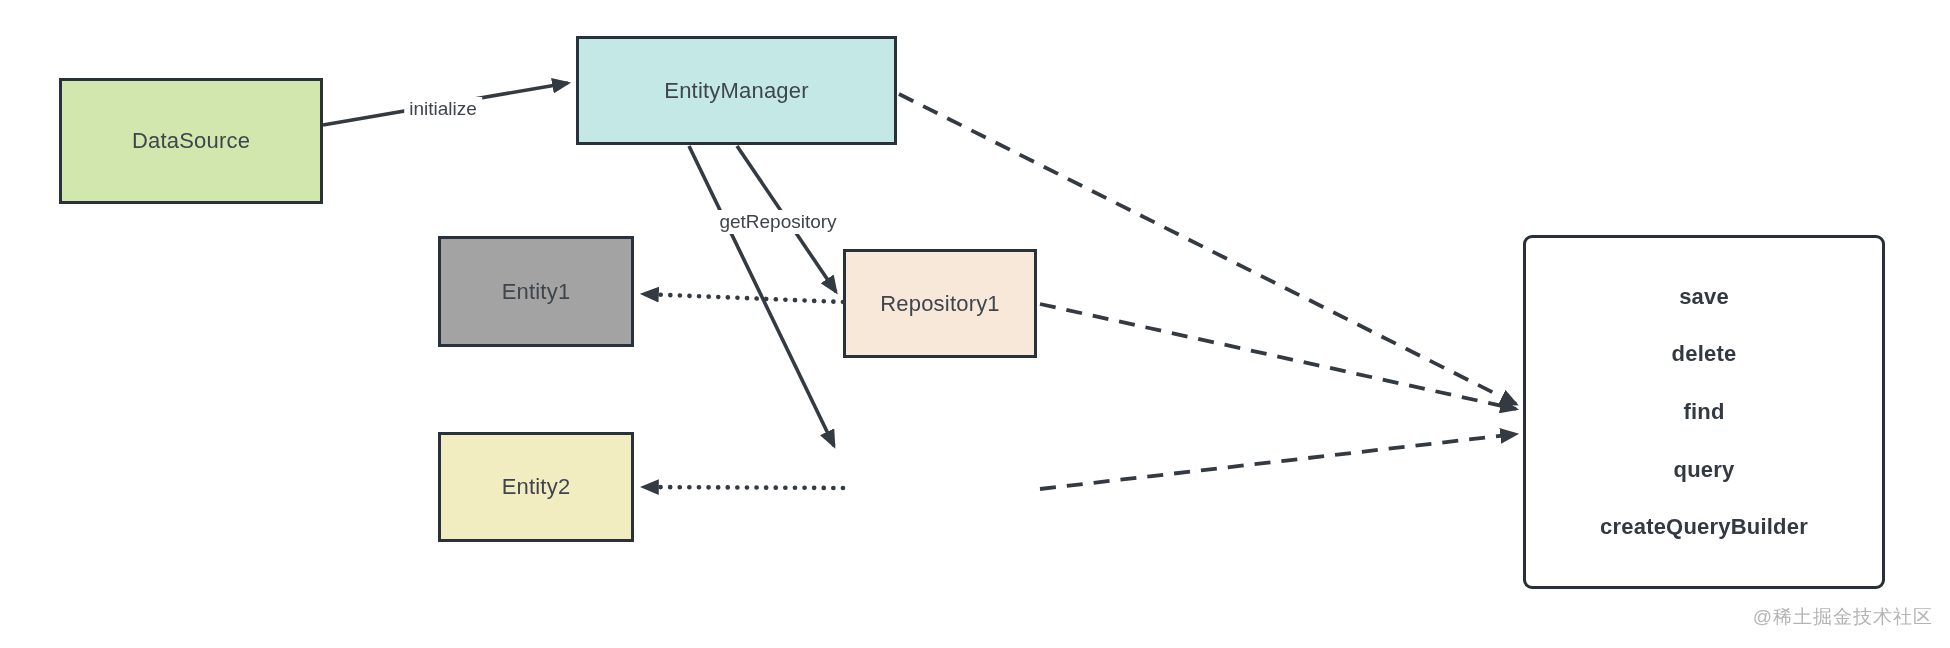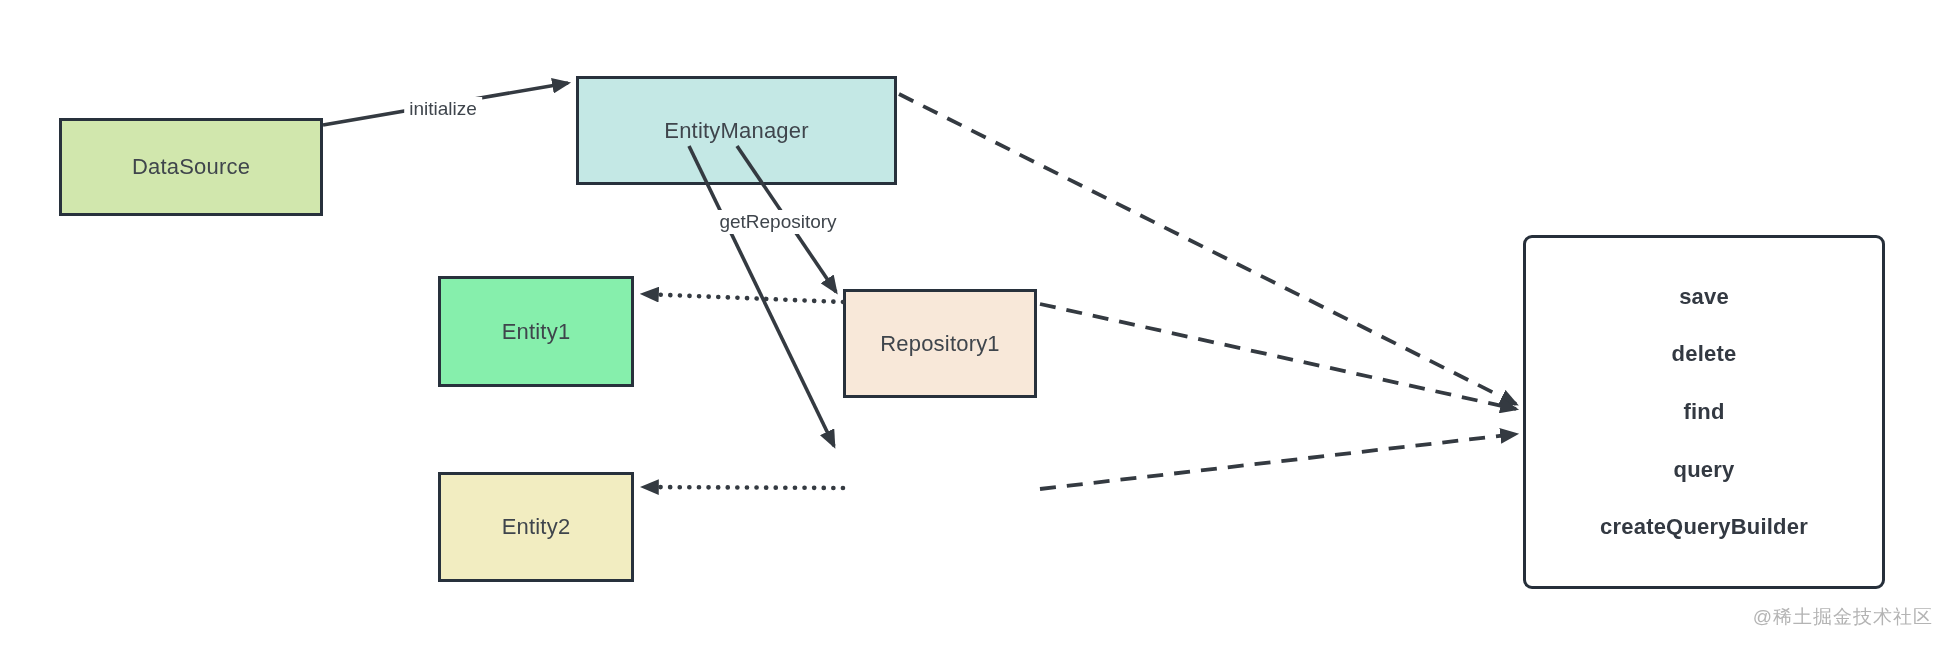--- a/index.html
+++ b/index.html
@@ -21,25 +21,24 @@
     position: absolute;
     box-sizing: border-box;
     border: 3px solid #28313c;
     display: flex;
     align-items: center;
     justify-content: center;
     font-size: 22px;
     font-weight: 500;
     color: #3f454c;
     letter-spacing: 0.2px;
-    margin-top: 40px;
   }
-  .node-datasource     { left: 59px;  top: 78px;  width: 264px; height: 98px;  background: #d1e7ad; }
+  .node-datasource     { left: 59px;  top: 78px;  width: 264px; height: 126px;  background: #d1e7ad; }
   .node-entitymanager  { left: 576px; top: 36px;  width: 321px; height: 109px; background: #c4e8e5; }
-  .node-entity1        { left: 438px; top: 236px; width: 196px; height: 111px; background: #86efac; }
+  .node-entity1        { left: 438px; top: 236px; width: 196px; height: 111px; background: #a3a3a3; }
   .node-repository1    { left: 843px; top: 249px; width: 194px; height: 109px; background: #f8e8d9; }
   .node-entity2        { left: 438px; top: 432px; width: 196px; height: 110px; background: #f2edc1; }
   .node-repository2    { left: 843px; top: 432px; width: 194px; height: 110px; background: #f2edc1; }
   .methods-box {
     position: absolute;
     left: 1523px; top: 235px;
     width: 362px; height: 354px;
     box-sizing: border-box;
     background: #ffffff;
     border: 3.5px solid #262f3a;

